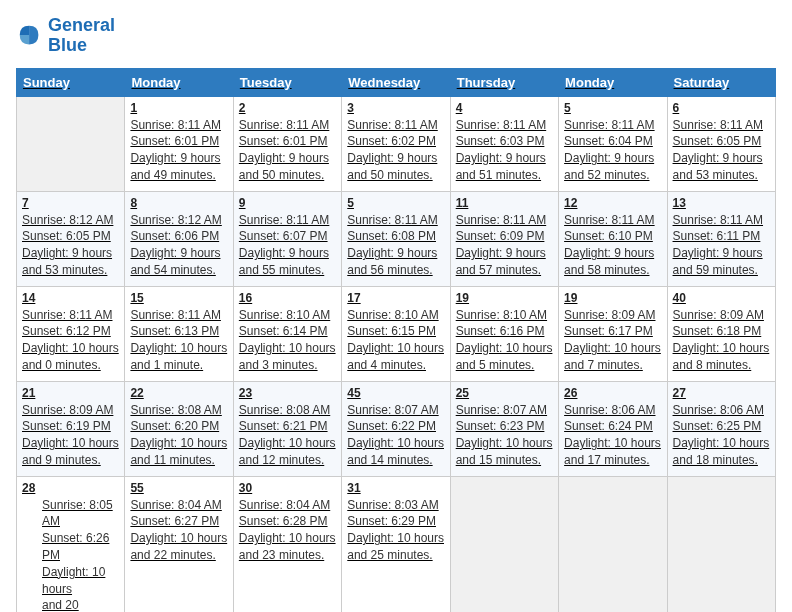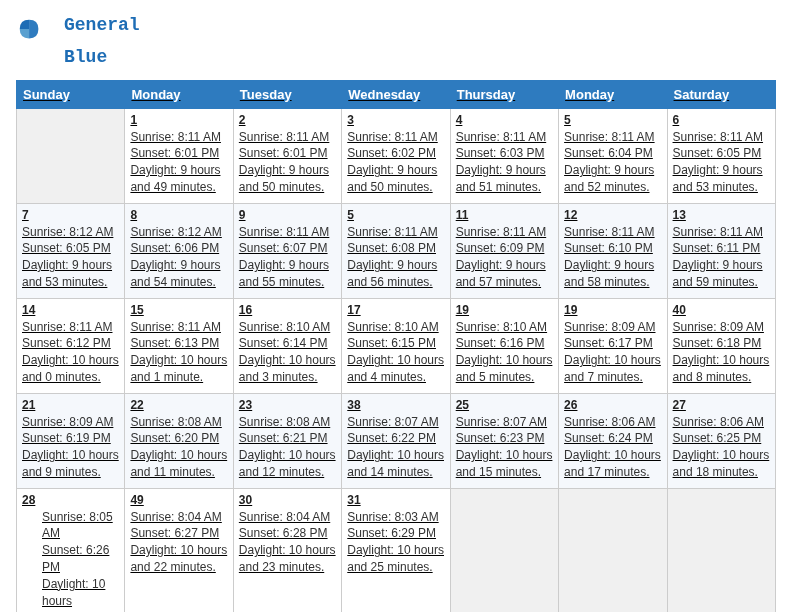--- a/index.html
+++ b/index.html
@@ -11,23 +11,22 @@
       padding: 16px;
     }
     .header {
       display: flex;
       justify-content: space-between;
       align-items: flex-start;
       margin-bottom: 12px;
     }
     .logo {
       display: flex;
-      align-items: flex-start;
-      gap: 20px;
-      font-family: Liberation Mono, monospace;
+      align-items: center;
+      gap: 4px;
     }
     .logo-text {
       font-size: 18px;
       font-weight: bold;
       color: #1a1a1a;
       line-height: 1.1;
     }
     .logo-text span {
       color: #1e6db5;
     }
@@ -97,21 +96,21 @@
 
 <div class="header">
   <div class="logo">
     <svg class="logo-icon" viewBox="0 0 30 30" xmlns="http://www.w3.org/2000/svg">
       <path d="M4 14 Q4 4 14 4 L14 14 Z" fill="#1e6db5"></path>
       <path d="M14 4 Q24 4 24 14 Q24 24 14 24 L14 14 Z" fill="#2e7bbf"></path>
       <path d="M4 14 Q4 24 14 24 L14 14 Z" fill="#5aa0d0"></path>
     </svg>
     <div>
       <div class="logo-text"><span>General</span></div>
-      <div class="logo-text" style="color:#1e6db5;margin-top:12px;">Blue</div>
+      <div class="logo-text" style="color:#1e6db5;">Blue</div>
     </div>
   </div>
   <div class="title-block">
     <div class="month-year"></div>
     <div class="location"></div>
   </div>
 </div>
 
 <table>
   <thead>
@@ -289,21 +288,21 @@
 and 11 minutes.</div>
         </td>
         <td>
           <div class="day-num">23</div>
           <div class="cell-content" style="white-space: pre-line;">Sunrise: 8:08 AM
 Sunset: 6:21 PM
 Daylight: 10 hours
 and 12 minutes.</div>
         </td>
         <td>
-          <div class="day-num">38</div>
+          <div class="day-num">45</div>
           <div class="cell-content" style="white-space: pre-line;">Sunrise: 8:07 AM
 Sunset: 6:22 PM
 Daylight: 10 hours
 and 14 minutes.</div>
         </td>
         <td>
           <div class="day-num">25</div>
           <div class="cell-content" style="white-space: pre-line;">Sunrise: 8:07 AM
 Sunset: 6:23 PM
 Daylight: 10 hours
@@ -326,21 +325,21 @@
       </tr>
       <tr>
         <td>
           <div class="day-num">28</div>
           <div class="cell-content" style="white-space: pre-line; margin-left: 20px;">Sunrise: 8:05 AM
 Sunset: 6:26 PM
 Daylight: 10 hours
 and 20 minutes.</div>
         </td>
         <td>
-          <div class="day-num">49</div>
+          <div class="day-num">55</div>
           <div class="cell-content" style="white-space: pre-line;">Sunrise: 8:04 AM
 Sunset: 6:27 PM
 Daylight: 10 hours
 and 22 minutes.</div>
         </td>
         <td>
           <div class="day-num">30</div>
           <div class="cell-content" style="white-space: pre-line;">Sunrise: 8:04 AM
 Sunset: 6:28 PM
 Daylight: 10 hours

